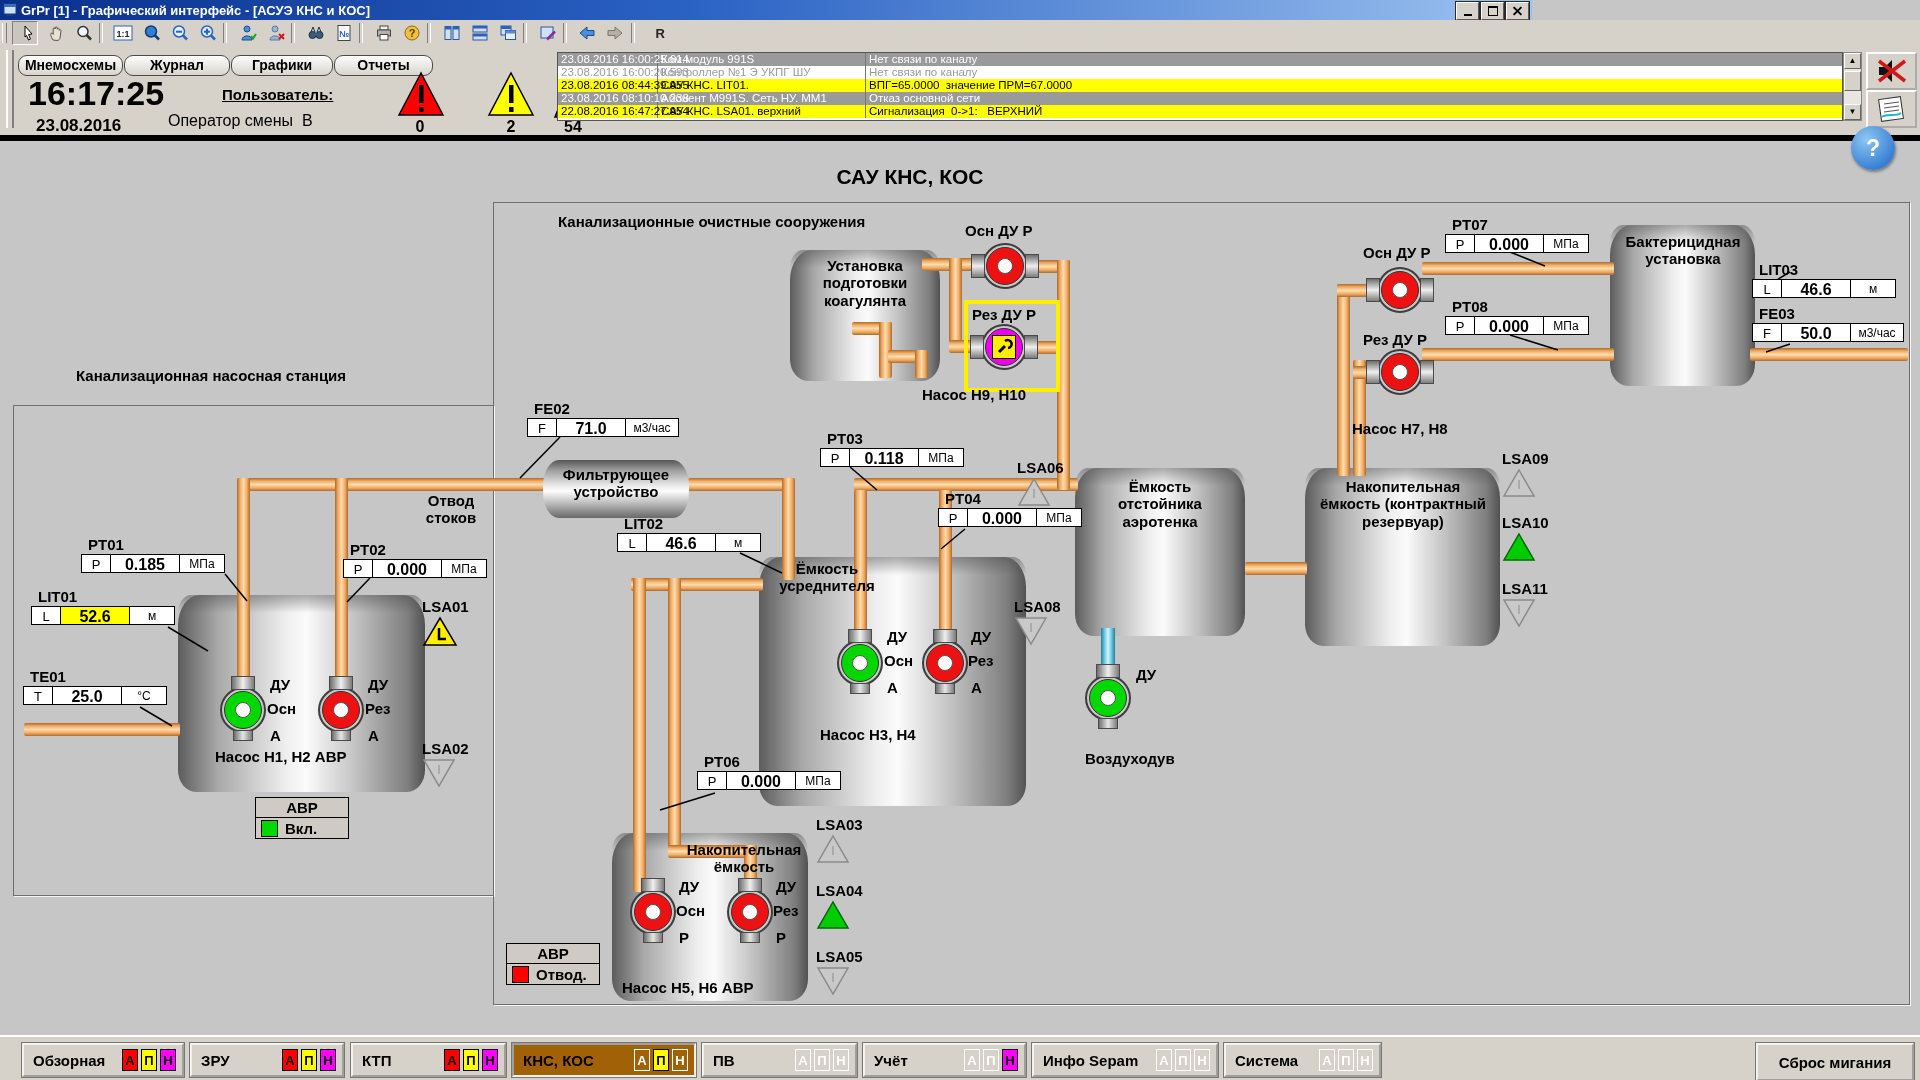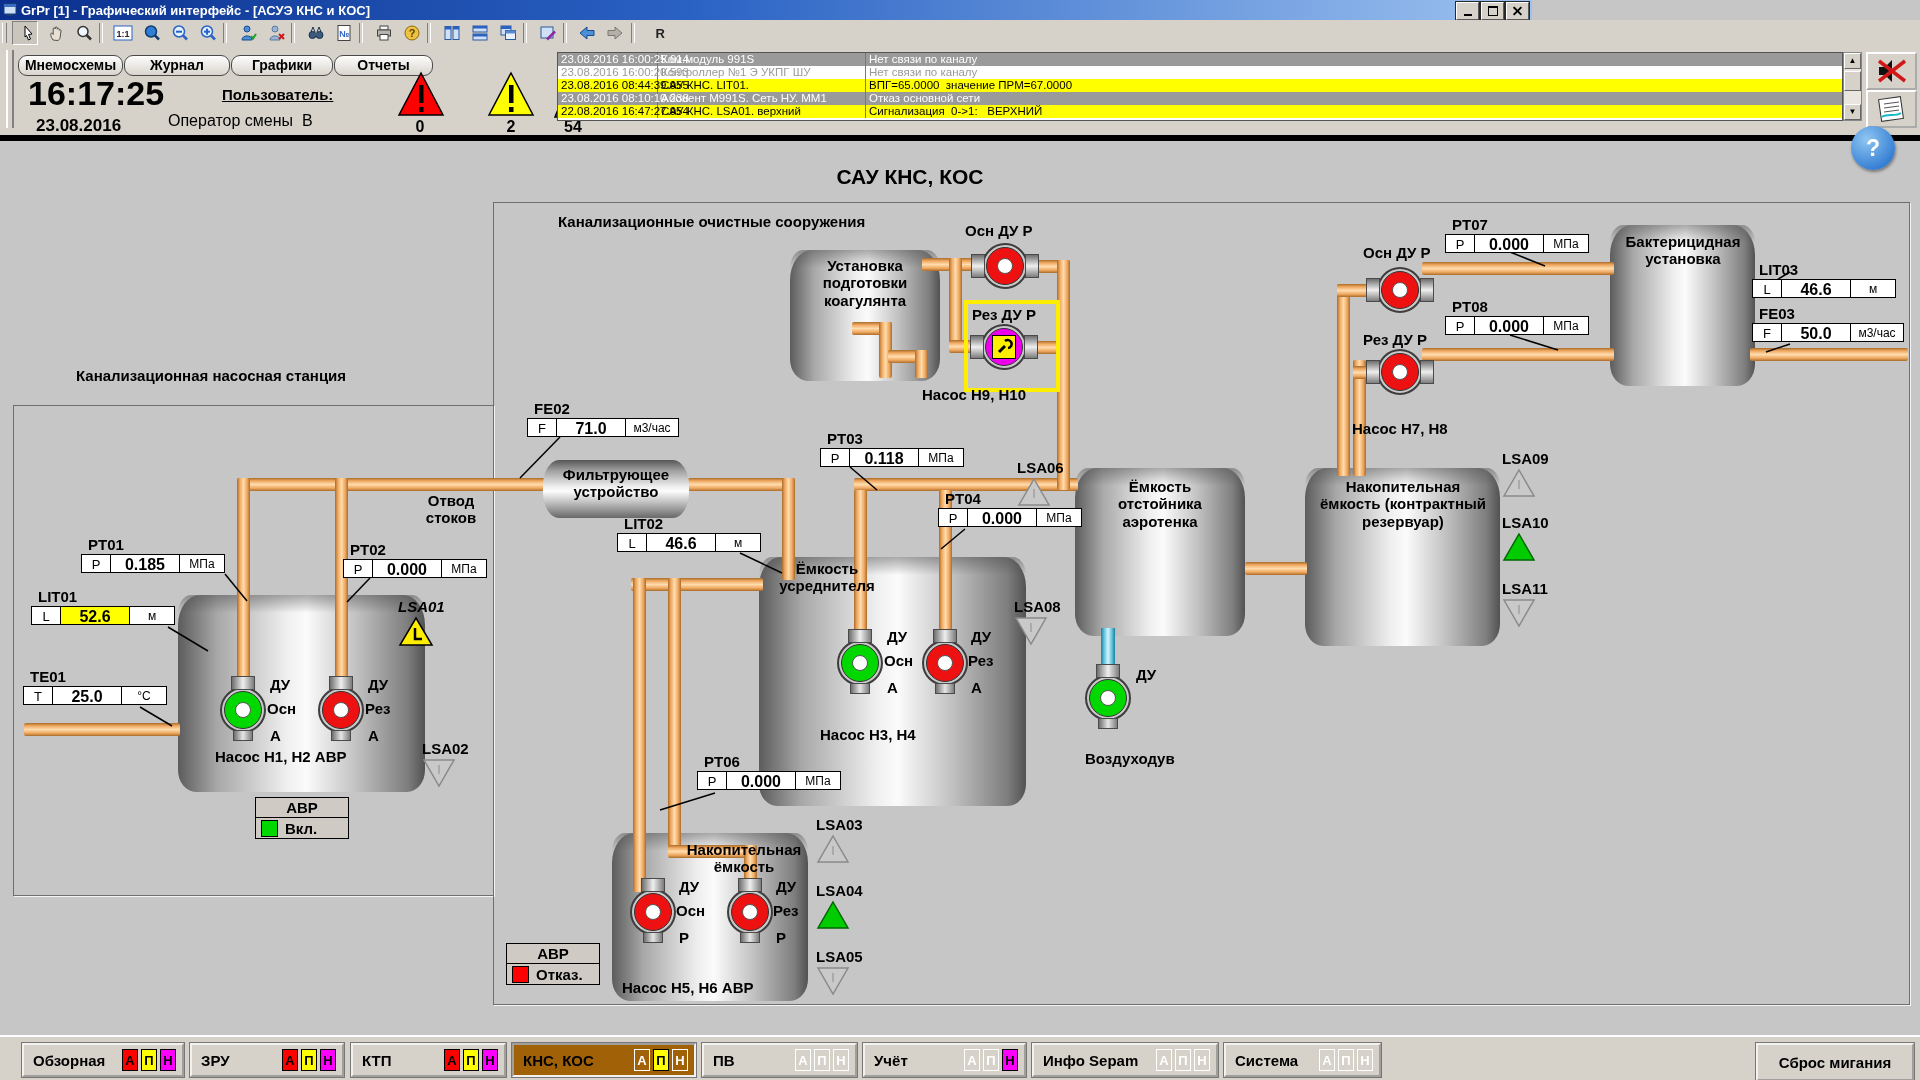--- a/index.html
+++ b/index.html
@@ -567,21 +567,21 @@
     <div class="hd">АВР</div>
     <div class="rw">
         <span class="sq" style="background:#00d800;"></span>
         <span>Вкл.</span>
       </div>
   </div>
   <div class="avrbox" style="left:506px;top:943px;">
     <div class="hd">АВР</div>
     <div class="rw">
         <span class="sq" style="background:#ff0000;"></span>
-        <span>Отказ.</span>
+        <span>Отвод.</span>
       </div>
   </div>
 
   <div class="instr" style="left:81px;top:536px;">
     <div class="itag">PT01</div>
     <div class="ibox">
         <span class="il">P</span>
         <span class="iv">0.185</span>
         <span class="iu">МПа</span>
       </div>
@@ -676,21 +676,21 @@
   </div>
   <div class="instr" style="left:1752px;top:305px;">
     <div class="itag">FE03</div>
     <div class="ibox">
         <span class="il">F</span>
         <span class="iv">50.0</span>
         <span class="iu wide">м3/час</span>
       </div>
   </div>
 
-  <div class="lsa" style="left:398px;top:598px;font-style:italic;">
+  <div class="lsa" style="left:422px;top:598px;">
     <div class="tag">LSA01</div>
     <svg width="36" height="32">
         <polygon points="18,2 34,29 2,29" fill="#ffee00" stroke="#000" stroke-width="1.5"></polygon>
         <path d="M17 12 L17 23 L24 23" fill="none" stroke="#000" stroke-width="2.5"></path>
       </svg>
   </div>
   <div class="lsa" style="left:422px;top:740px;">
     <div class="tag">LSA02</div>
     <svg width="34" height="30">
         <polygon points="2,2 32,2 17,28" fill="#c9c9c9" stroke="#8a8a8a" stroke-width="1.5"></polygon>

